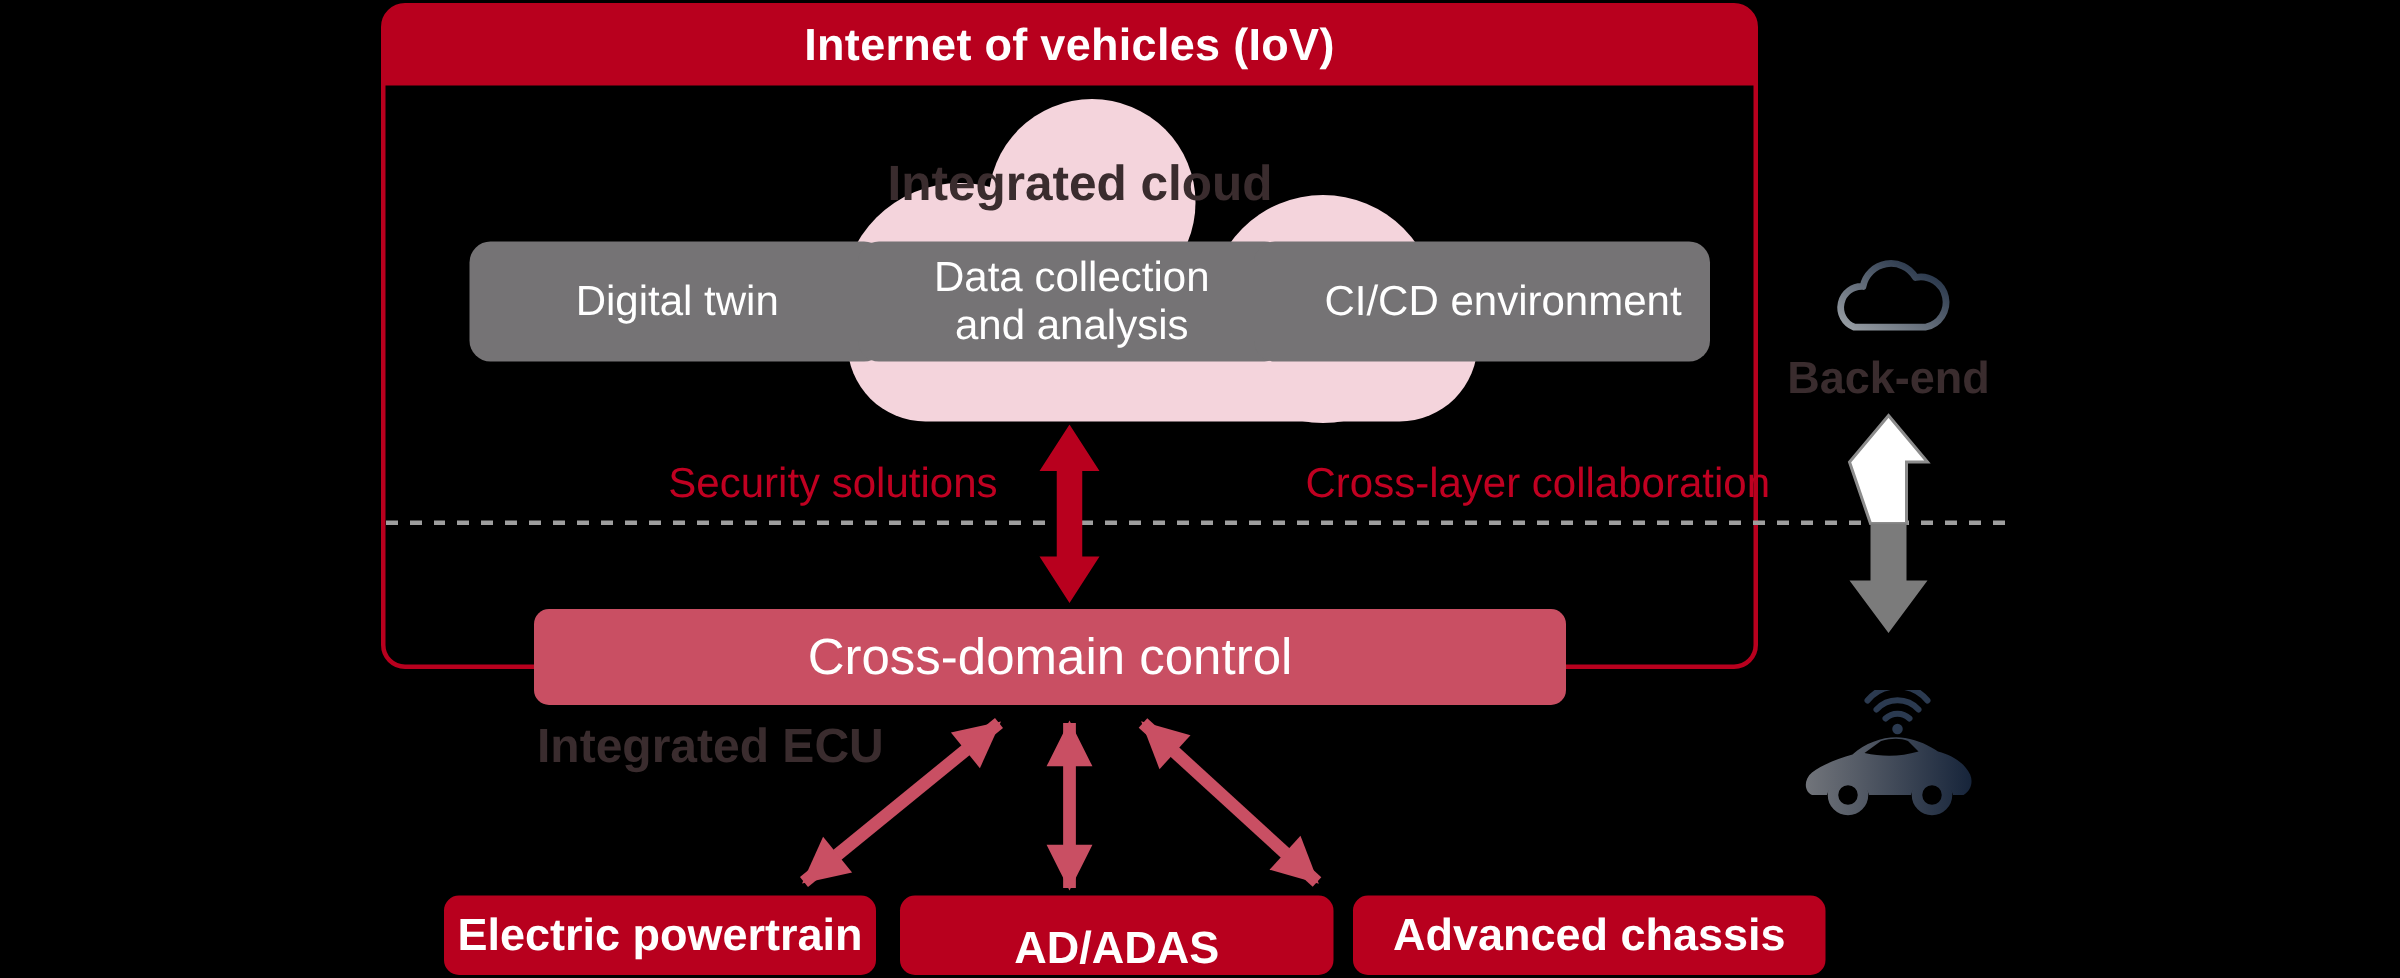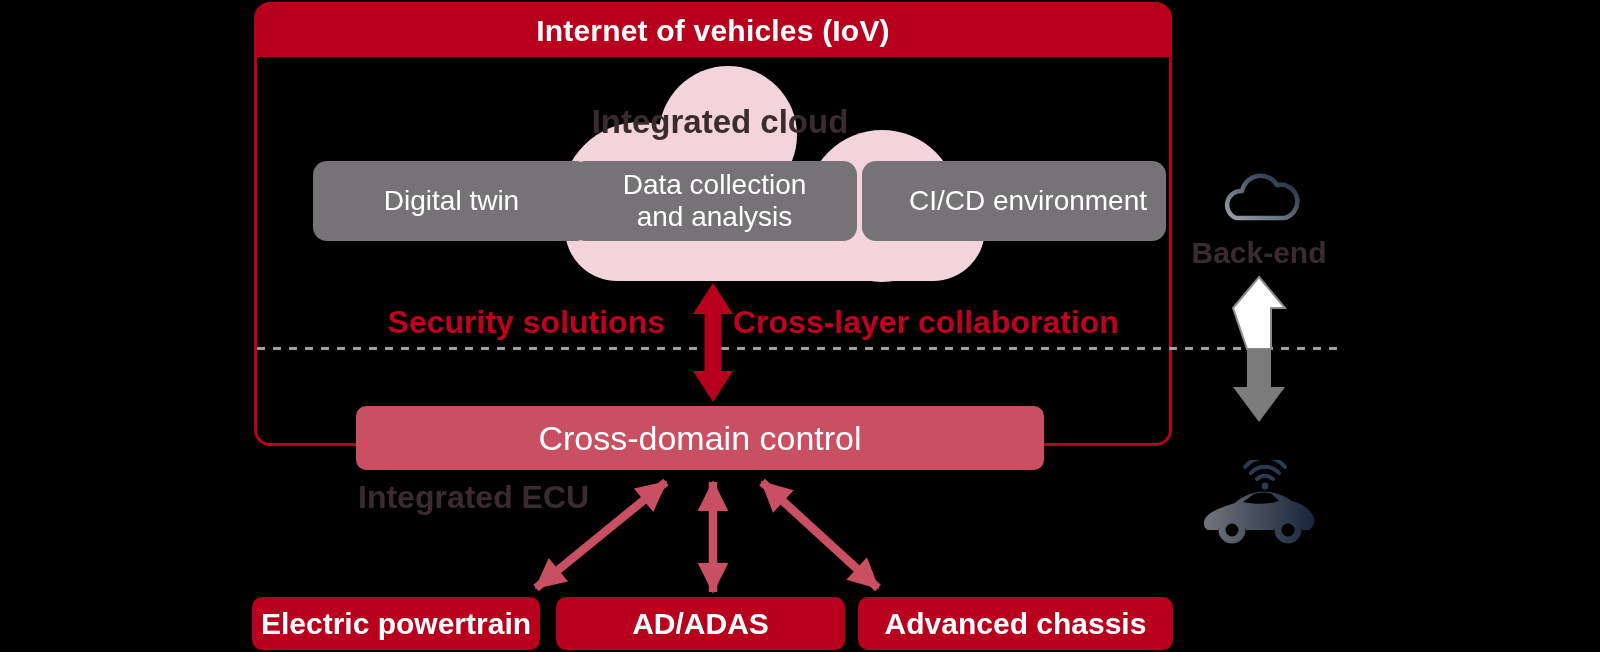--- a/index.html
+++ b/index.html
@@ -45,61 +45,61 @@
 
   
   .gray-box{
     top:161px;height:80px;background:var(--gray-box);border-radius:14px;z-index:4;
     display:flex;align-items:center;justify-content:center;text-align:center;
     color:#fff;font-size:28px;line-height:1.15;
   }
   #gray-1{left:286px;width:277px;margin-left:27px;}
   #gray-2{left:572px;width:285px;}
   #gray-2 span{display:block;width:230px;}
-  #gray-3{left:862px;width:276px;padding-left:28px;}
+  #gray-3{left:836px;width:276px;padding-left:28px;}
 
   
   #dashed-line{
     left:257px;top:347px;width:1087px;height:3px;z-index:3;
     background:repeating-linear-gradient(90deg,var(--dashed-line) 0 8px,transparent 8px 16px);
   }
 
   
   #cloud-ecu-arrow{left:675px;top:283px;z-index:5;}
   .fill-red{fill:var(--primary-red);}
   .fill-rose{fill:var(--rose);}
   .stroke-rose{stroke:var(--rose);}
 
   
   .link-label{
-    top:304px;color:var(--red-text);font-size:32px;font-weight:700;z-index:5;line-height:36px;
+    top:304px;color:var(--red-text);font-size:28px;font-weight:400;z-index:5;line-height:36px;
   }
   #link-left{left:340px;width:325px;text-align:right;}
-  #link-right{left:733px;width:420px;text-align:left;}
+  #link-right{left:760px;width:420px;text-align:right;}
 
   
   #cross-domain-box{
     left:356px;top:406px;width:688px;height:64px;background:var(--rose);border-radius:10px;
     display:flex;align-items:center;justify-content:center;color:#fff;font-size:34px;z-index:4;
   }
   #integrated-ecu-label{
     left:358px;top:479px;color:var(--dark-text);font-size:32px;font-weight:700;z-index:4;
   }
 
   
   #domain-arrows{left:450px;top:472px;z-index:5;}
 
   
   .domain-box{
     top:597px;height:53px;background:var(--primary-red);border-radius:10px;z-index:4;
     display:flex;align-items:center;justify-content:center;color:#fff;
-    font-size:30px;font-weight:bold;
+    font-size:30px;font-weight:bold;margin-left:44px;
   }
   #domain-1{left:252px;width:288px;}
-  #domain-2{left:556px;width:289px;}
+  #domain-2{left:556px;width:289px;align-items:flex-end;}
   #domain-3{left:858px;width:315px;}
 
   
   #backend-cloud-icon{left:1216px;top:168px;z-index:4;}
   #backend-label,#onboard-label{
     left:1159px;width:200px;text-align:center;color:var(--dark-text);
     font-size:30px;font-weight:600;z-index:4;
   }
   #backend-label{top:236px;}
   #onboard-label{top:432px;}

